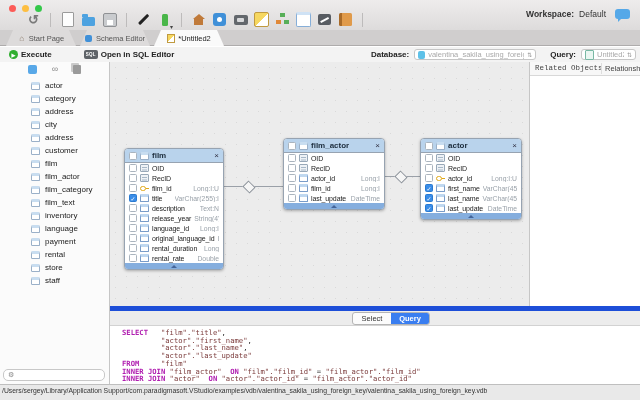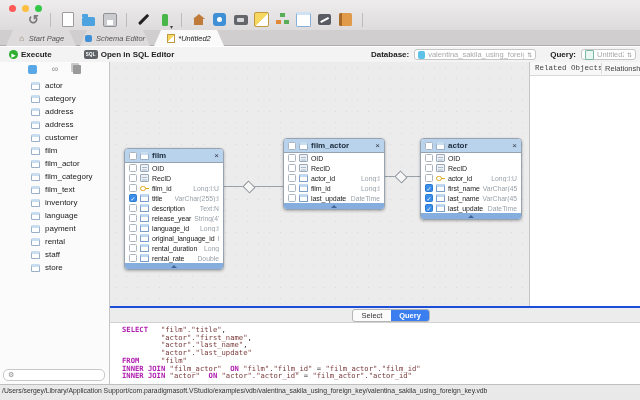--- a/index.html
+++ b/index.html
@@ -41,21 +41,21 @@
   .ic-report::before{content:"";width:10px;height:13px;background:#e09a4a;border-left:3px solid #a86a28;border-radius:1.5px;}
   .workspace{position:absolute;right:10px;top:9px;display:flex;align-items:center;gap:5px;font-size:8.5px;color:#333;}
   .ws-label{font-weight:bold;}
   .chat-icon{width:15px;height:10px;background:#55a8e8;border-radius:3px;position:relative;margin-left:4px;}
   .chat-icon::after{content:"";position:absolute;left:3px;bottom:-3px;border:3px solid transparent;border-top-color:#55a8e8;border-left-color:#55a8e8;}
 
   
   .tabbar{position:absolute;left:0;top:30px;width:640px;height:16px;background:#d0cece;
     border-bottom:1px solid #aeacac;display:flex;padding-left:6px;box-sizing:border-box;}
   .tab{width:70px;height:16px;margin-right:4px;display:flex;align-items:center;justify-content:center;gap:3px;
-    font-size:7.5px;color:#555;background:#dddbdb;clip-path:polygon(7px 0,calc(100% - 7px) 0,100% 100%,0 100%);font-style:italic;}
+    font-size:7.5px;color:#555;background:#dddbdb;clip-path:polygon(7px 0,calc(100% - 7px) 0,100% 100%,0 100%);}
   .tab.active{background:#fafafa;color:#222;}
   .tabico{display:inline-flex;width:8px;height:8px;align-items:center;justify-content:center;}
   .ti-home::before{content:"⌂";font-size:8px;color:#8a7a6a;}
   .ti-schema::before{content:"";width:7px;height:7px;background:#4090d8;border-radius:2px;}
   .ti-diagram::before{content:"";width:7px;height:7px;border:1px solid #c09a40;background:linear-gradient(135deg,#f6d75f 0 50%,#fff 50% 100%);}
 
   
   .querybar{position:absolute;left:0;top:47px;width:640px;height:15px;background:#f3f3f3;
     border-bottom:1px solid #cfcfcf;display:flex;align-items:center;font-size:8px;color:#222;}
   .qbtn{display:flex;align-items:flex-start;gap:3px;font-weight:bold;}
@@ -116,21 +116,21 @@
 
   
   .right-panel{position:absolute;left:530px;top:62px;width:110px;height:244px;background:#fff;overflow:hidden;}
   .rp-header{height:13px;background:#f7f7f7;border-bottom:1px solid #d8d8d8;position:relative;
     font-size:7.5px;color:#444;}
   .rp-col1{position:absolute;left:5px;top:2px;white-space:nowrap;font-family:Liberation Mono, monospace;}
   .rp-col2{position:absolute;left:75px;top:2px;white-space:nowrap;}
   .rp-div{position:absolute;left:71px;top:1px;bottom:1px;width:1px;background:#ddd;}
 
   
-  .sql-panel{position:absolute;left:110px;top:306px;width:530px;height:78px;background:#fff;border-top:2px solid #1d4ed8;box-sizing:border-box;}
+  .sql-panel{position:absolute;left:110px;top:306px;width:530px;height:78px;background:#fff;border-top:5px solid #1d4ed8;box-sizing:border-box;}
   .sql-header{height:14px;background:#ececec;border-bottom:1px solid #d2d2d2;position:relative;}
   .segmented{position:absolute;left:242px;top:1px;height:11px;display:flex;border:1px solid #b5b5b5;
     border-radius:3px;overflow:hidden;background:#fbfbfb;}
   .seg{min-width:38px;padding:0 4px;font-size:7.5px;display:flex;align-items:center;justify-content:center;
     color:#333;box-sizing:border-box;}
   .seg.active{background:#3a7ef0;color:#fff;font-weight:bold;}
   .sql-code{padding:3px 0 0 12px;font-family:"DejaVu Sans Mono",monospace;font-size:7.2px;line-height:7.7px;white-space:pre;}
   .tok-k{color:#b01eb0;font-weight:bold;}
   .tok-s{color:#7a3a3a;}
   .tok-p{color:#222;}
@@ -163,20 +163,25 @@
         <span class="ticon ic-home"></span>
         <span class="ticon ic-schema-editor"></span>
         <span class="ticon ic-sql-editor"></span>
         <span class="ticon ic-diagram"></span>
         <span class="ticon ic-hierarchy"></span>
         <span class="ticon ic-window"></span>
         <span class="ticon ic-chart"></span>
         <span class="ticon ic-report"></span>
         <span class="tsep"></span>
       </div>
+    <div class="workspace">
+      <span class="ws-label">Workspace:</span>
+      <span>Default</span>
+      <span class="chat-icon"></span>
+    </div>
   </div>
 
   <div class="tabbar">
       <div class="tab">
         <span class="tabico ti-home"></span>
         <span>Start Page</span>
       </div>
       <div class="tab">
         <span class="tabico ti-schema"></span>
         <span>Schema Editor</span>
@@ -225,20 +230,24 @@
         <div class="side-item">
           <span class="tbl-ico"></span>
           <span>category</span>
         </div>
         <div class="side-item">
           <span class="tbl-ico"></span>
           <span>address</span>
         </div>
         <div class="side-item">
           <span class="tbl-ico"></span>
+          <span>city</span>
+        </div>
+        <div class="side-item">
+          <span class="tbl-ico"></span>
           <span>address</span>
         </div>
         <div class="side-item">
           <span class="tbl-ico"></span>
           <span>customer</span>
         </div>
         <div class="side-item">
           <span class="tbl-ico"></span>
           <span>film</span>
         </div>
@@ -265,25 +274,25 @@
         <div class="side-item">
           <span class="tbl-ico"></span>
           <span>payment</span>
         </div>
         <div class="side-item">
           <span class="tbl-ico"></span>
           <span>rental</span>
         </div>
         <div class="side-item">
           <span class="tbl-ico"></span>
+          <span>store</span>
+        </div>
+        <div class="side-item">
+          <span class="tbl-ico"></span>
           <span>staff</span>
-        </div>
-        <div class="side-item">
-          <span class="tbl-ico"></span>
-          <span>store</span>
         </div>
       </div>
     <div class="side-search">
       <span>⚙</span>
     </div>
   </div>
 
   <div class="canvas">
       <div class="link" style="left: 114px; top: 124px; width: 59px;"></div>
       <div class="diamond" style="left: 134px; top: 120px;"></div>

